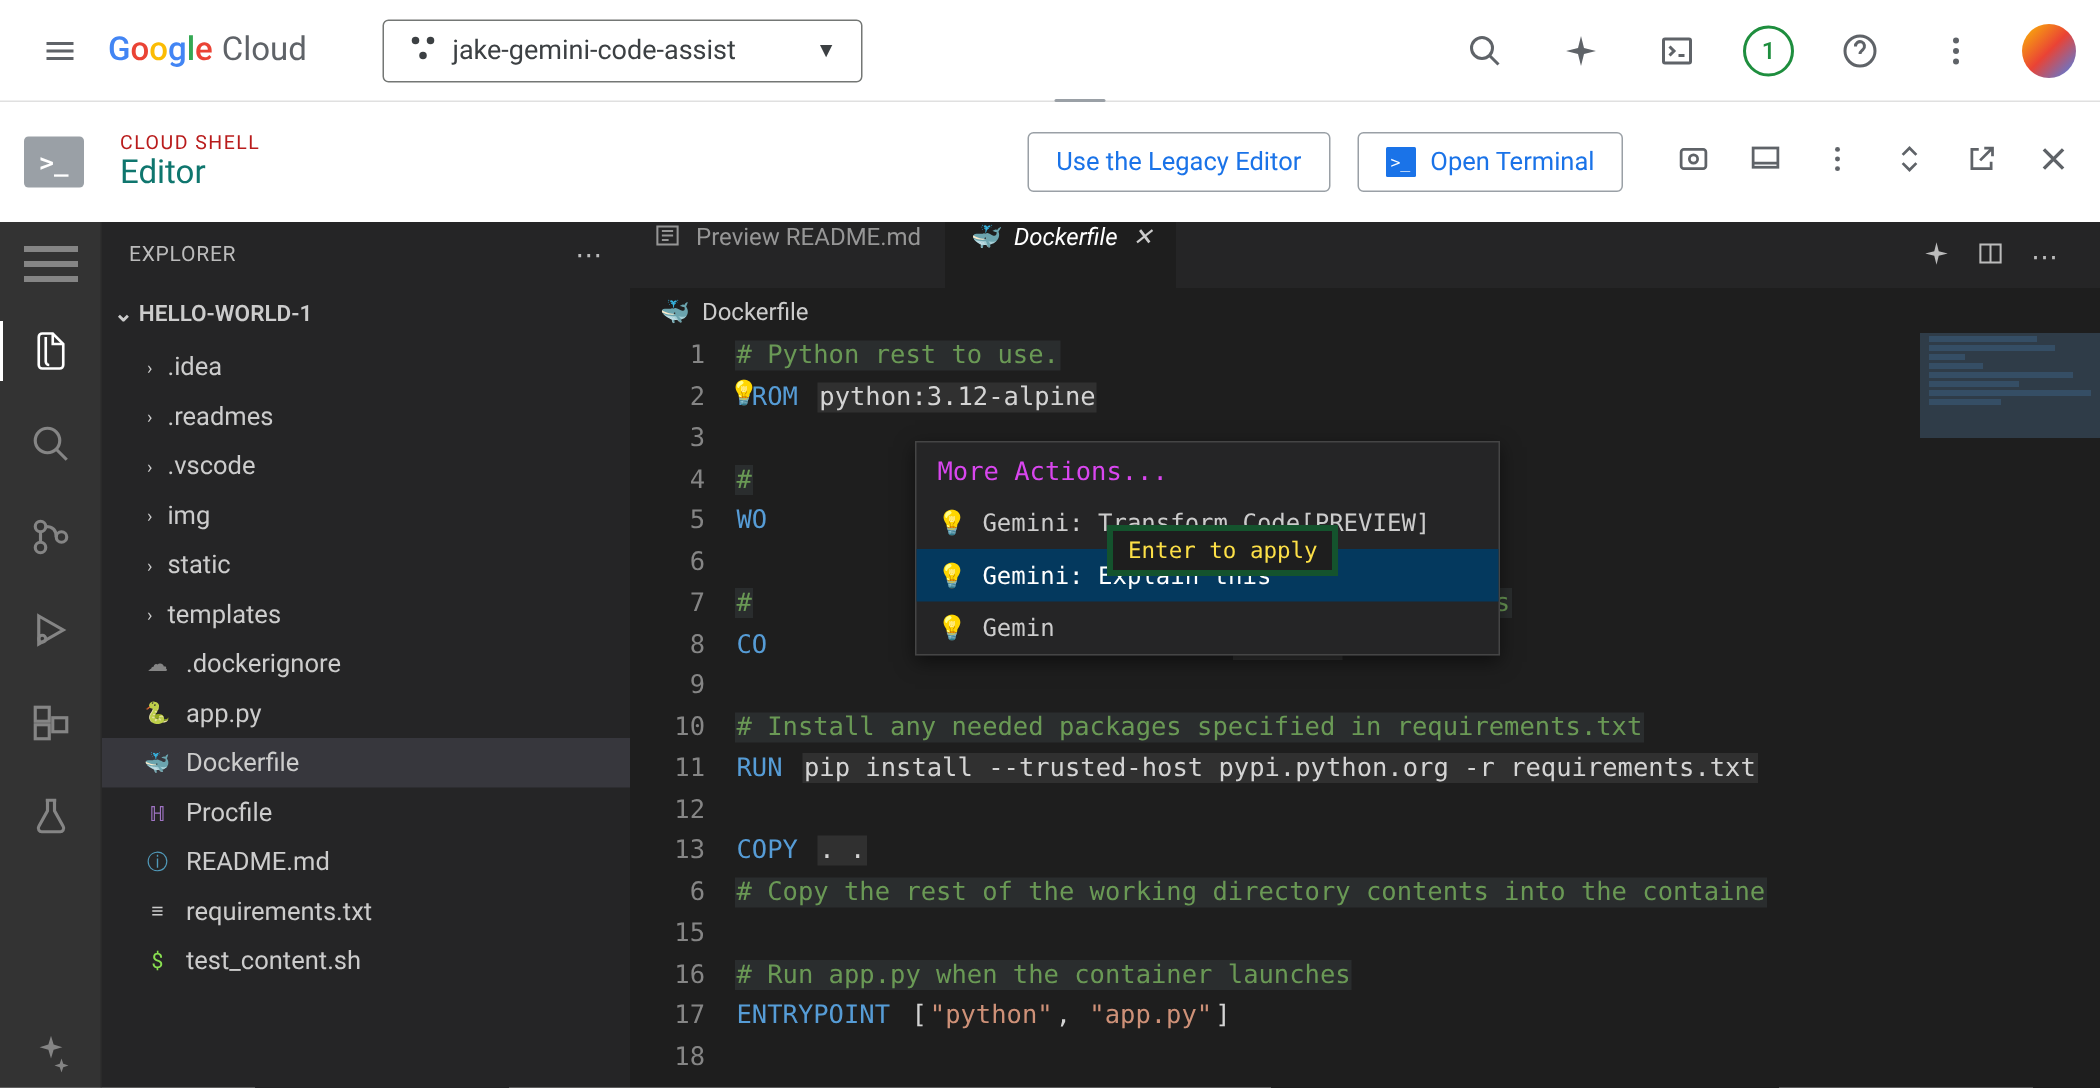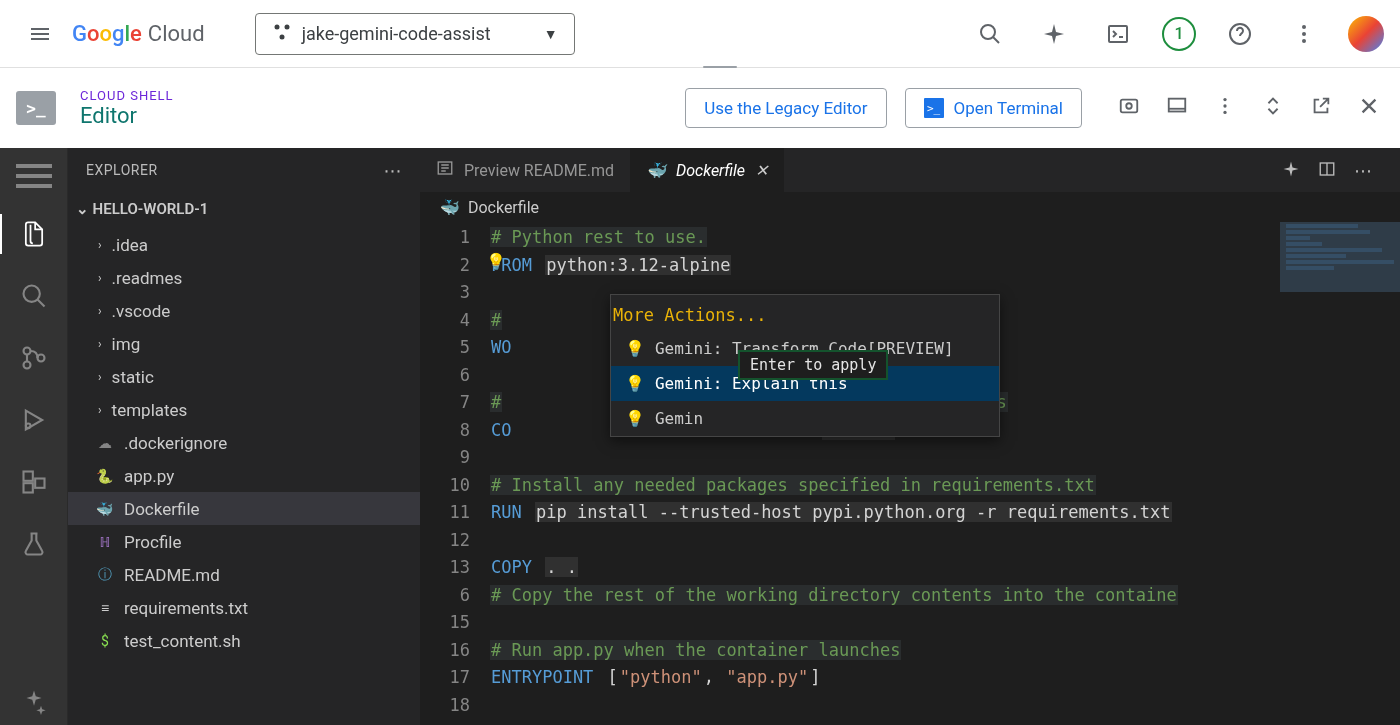--- a/index.html
+++ b/index.html
@@ -27,21 +27,21 @@
 .top-icon { width: 40px; height: 40px; display: flex; align-items: center; justify-content: center; cursor: pointer; color: #5f6368;}
 .top-icon svg { width: 24px; height: 24px; }
 .notif-circle { width: 34px; height: 34px; border: 2px solid #1e8e3e; border-radius: 50%; display: flex; align-items: center; justify-content: center; color: #1e8e3e; font-size: 16px; font-weight: 500;}
 .avatar { width: 36px; height: 36px; border-radius: 50%; background: linear-gradient(135deg, #fbbc04, #ea4335, #4285f4); }
 
 
 .sub-header { height: 80px; display: flex; align-items: center; padding: 0 20px 0 0; position: relative;}
 .terminal-badge { width: 40px; height: 34px; background: #9aa0a6; border-radius: 3px; display: flex; align-items: center; justify-content: center; margin-left: 16px;}
 .terminal-badge::before { content: '>_'; color: white; font-size: 16px; font-family: monospace; font-weight: bold;}
 .sub-title-area { margin-left: 24px; }
-.sub-breadcrumb { font-size: 13px; color: #6d28d9; letter-spacing: 1px; }
+.sub-breadcrumb { font-size: 13px; color: #b91c1c; letter-spacing: 1px; }
 .sub-title { font-size: 22px; color: #0f766e; }
 .sub-buttons { margin-left: auto; display: flex; gap: 18px; align-items: center;}
 .btn { height: 40px; border: 1px solid #9aa0a6; border-radius: 4px; display: flex; align-items: center; padding: 0 18px; font-size: 17px; color: #1a73e8; cursor: pointer; gap: 10px;}
 .btn .bicon { width: 20px; height: 20px; background: #1a73e8; border-radius: 1px; display:flex; align-items:center; justify-content:center;}
 .btn .bicon::before { content: '>_'; color: white; font-size: 11px; font-family: monospace; }
 .sub-right-icons { display: flex; gap: 26px; align-items: center; margin-left: 18px;}
 .sub-icon { color: #5f6368; cursor: pointer; }
 .sub-icon svg { width: 22px; height: 22px; }
 .drag-handle { position:absolute; top:-2px; left:50%; width:40px; height:5px; display:flex; gap:2px; justify-content:center;}
 .drag-handle span { width:34px; height:2px; background:#9aa0a6; border-radius:1px;}
@@ -64,21 +64,21 @@
 .file-tree { flex: 1; overflow-y: auto; padding-top: 2px;}
 .tree-item { height: 33px; display: flex; align-items: center; padding-left: 30px; color: #ccc; font-size: 17px; gap: 10px; cursor: pointer;}
 .tree-item.file { padding-left: 28px; }
 .tree-item.active { background: #37373d; }
 .tree-chevron { color: #ccc; font-size: 12px;}
 .file-icon { width: 18px; height: 18px; display: flex; align-items: center; justify-content: center; font-size: 14px; }
 
 
 .editor-panel { flex: 1; display: flex; flex-direction: column; background: #1e1e1e; position: relative;}
 .tabs { height: 44px; display: flex; background: #252526; align-items: center;}
-.tab { height: 44px; display: flex; align-items: center; padding: 0 16px; gap: 10px; color: #969696; font-size: 16px; cursor: pointer;}
+.tab { height: 44px; display: flex; padding: 0 16px; gap: 10px; color: #969696; font-size: 16px; cursor: pointer;}
 .tab.active { background: #1e1e1e; color: #fff; font-style: italic;}
 .tab .tab-close { color: #ccc; cursor:pointer;}
 .tabs-right { margin-left: auto; display: flex; gap: 18px; padding-right: 16px; color: #bbb;}
 .tabs-right svg { width: 18px; height: 18px;}
 .breadcrumb { height: 30px; display: flex; align-items: center; padding-left: 20px; color: #ccc; font-size: 16px; gap: 8px;}
 .code-area { flex: 1; display: flex; font-family: 'Menlo', 'Consolas', monospace; font-size: 17px; position: relative; overflow:hidden;}
 .gutter { width: 70px; text-align: right; color: #858585; padding-right: 20px; padding-top: 2px;}
 .gutter div { height: 27.5px; line-height: 27.5px;}
 .code-lines { flex: 1; padding-top: 2px; position: relative;}
 .code-lines .line { height: 27.5px; line-height: 27.5px; white-space: pre;}
@@ -89,25 +89,25 @@
 .c-text { color: #d4d4d4; text-align: right; }
 
 
 .tok { padding: 0 1px; }
 .c-text.bg { background: #303030; }
 
 .lightbulb { position: absolute; left: -4px; top: 30px; color: #ffcc00; font-size: 16px;}
 
 
 .popup { position: absolute; left: 120px; top: 72px; width: 390px; background: #252526; border: 1px solid #454545; box-shadow: 0 4px 12px rgba(0,0,0,0.5); z-index: 10;}
-.popup-header { padding: 10px 2px 6px; color: #eab308; font-size: 17px;}
+.popup-header { padding: 10px 14px 6px; color: #d946ef; font-size: 17px;}
 .popup-item { padding: 8px 14px; display: flex; align-items: center; gap: 10px; color: #ccc; font-size: 16px; cursor: pointer;}
 .popup-item.selected { background: #04395e; color: #fff;}
 .popup-bulb { color: #ffcc00; }
-.tooltip { position: absolute; left: 248px; top: 128px; background: #1e1e1e; border: 2px solid #14532d; padding: 4px 10px; font-size: 15px; color: #e5e5e5; z-index:11;}
+.tooltip { position: absolute; left: 248px; top: 128px; background: #1e1e1e; border: 4px solid #14532d; padding: 4px 10px; font-size: 15px; color: #fde047; z-index:11;}
 
 
 .minimap { position: absolute; right: 0; top: 0; width: 120px; height: 100%; background: #1e1e1e; }
 .minimap-hl { position: absolute; right: 0; top: 0; width: 120px; height: 70px; background: rgba(100,150,200,0.25);}
 .minimap .mline { height:4px; margin:2px 6px; background:#3a5a7a; opacity:0.6;}
 </style>
 </head>
 <body>
 
 <div class="top-header">

